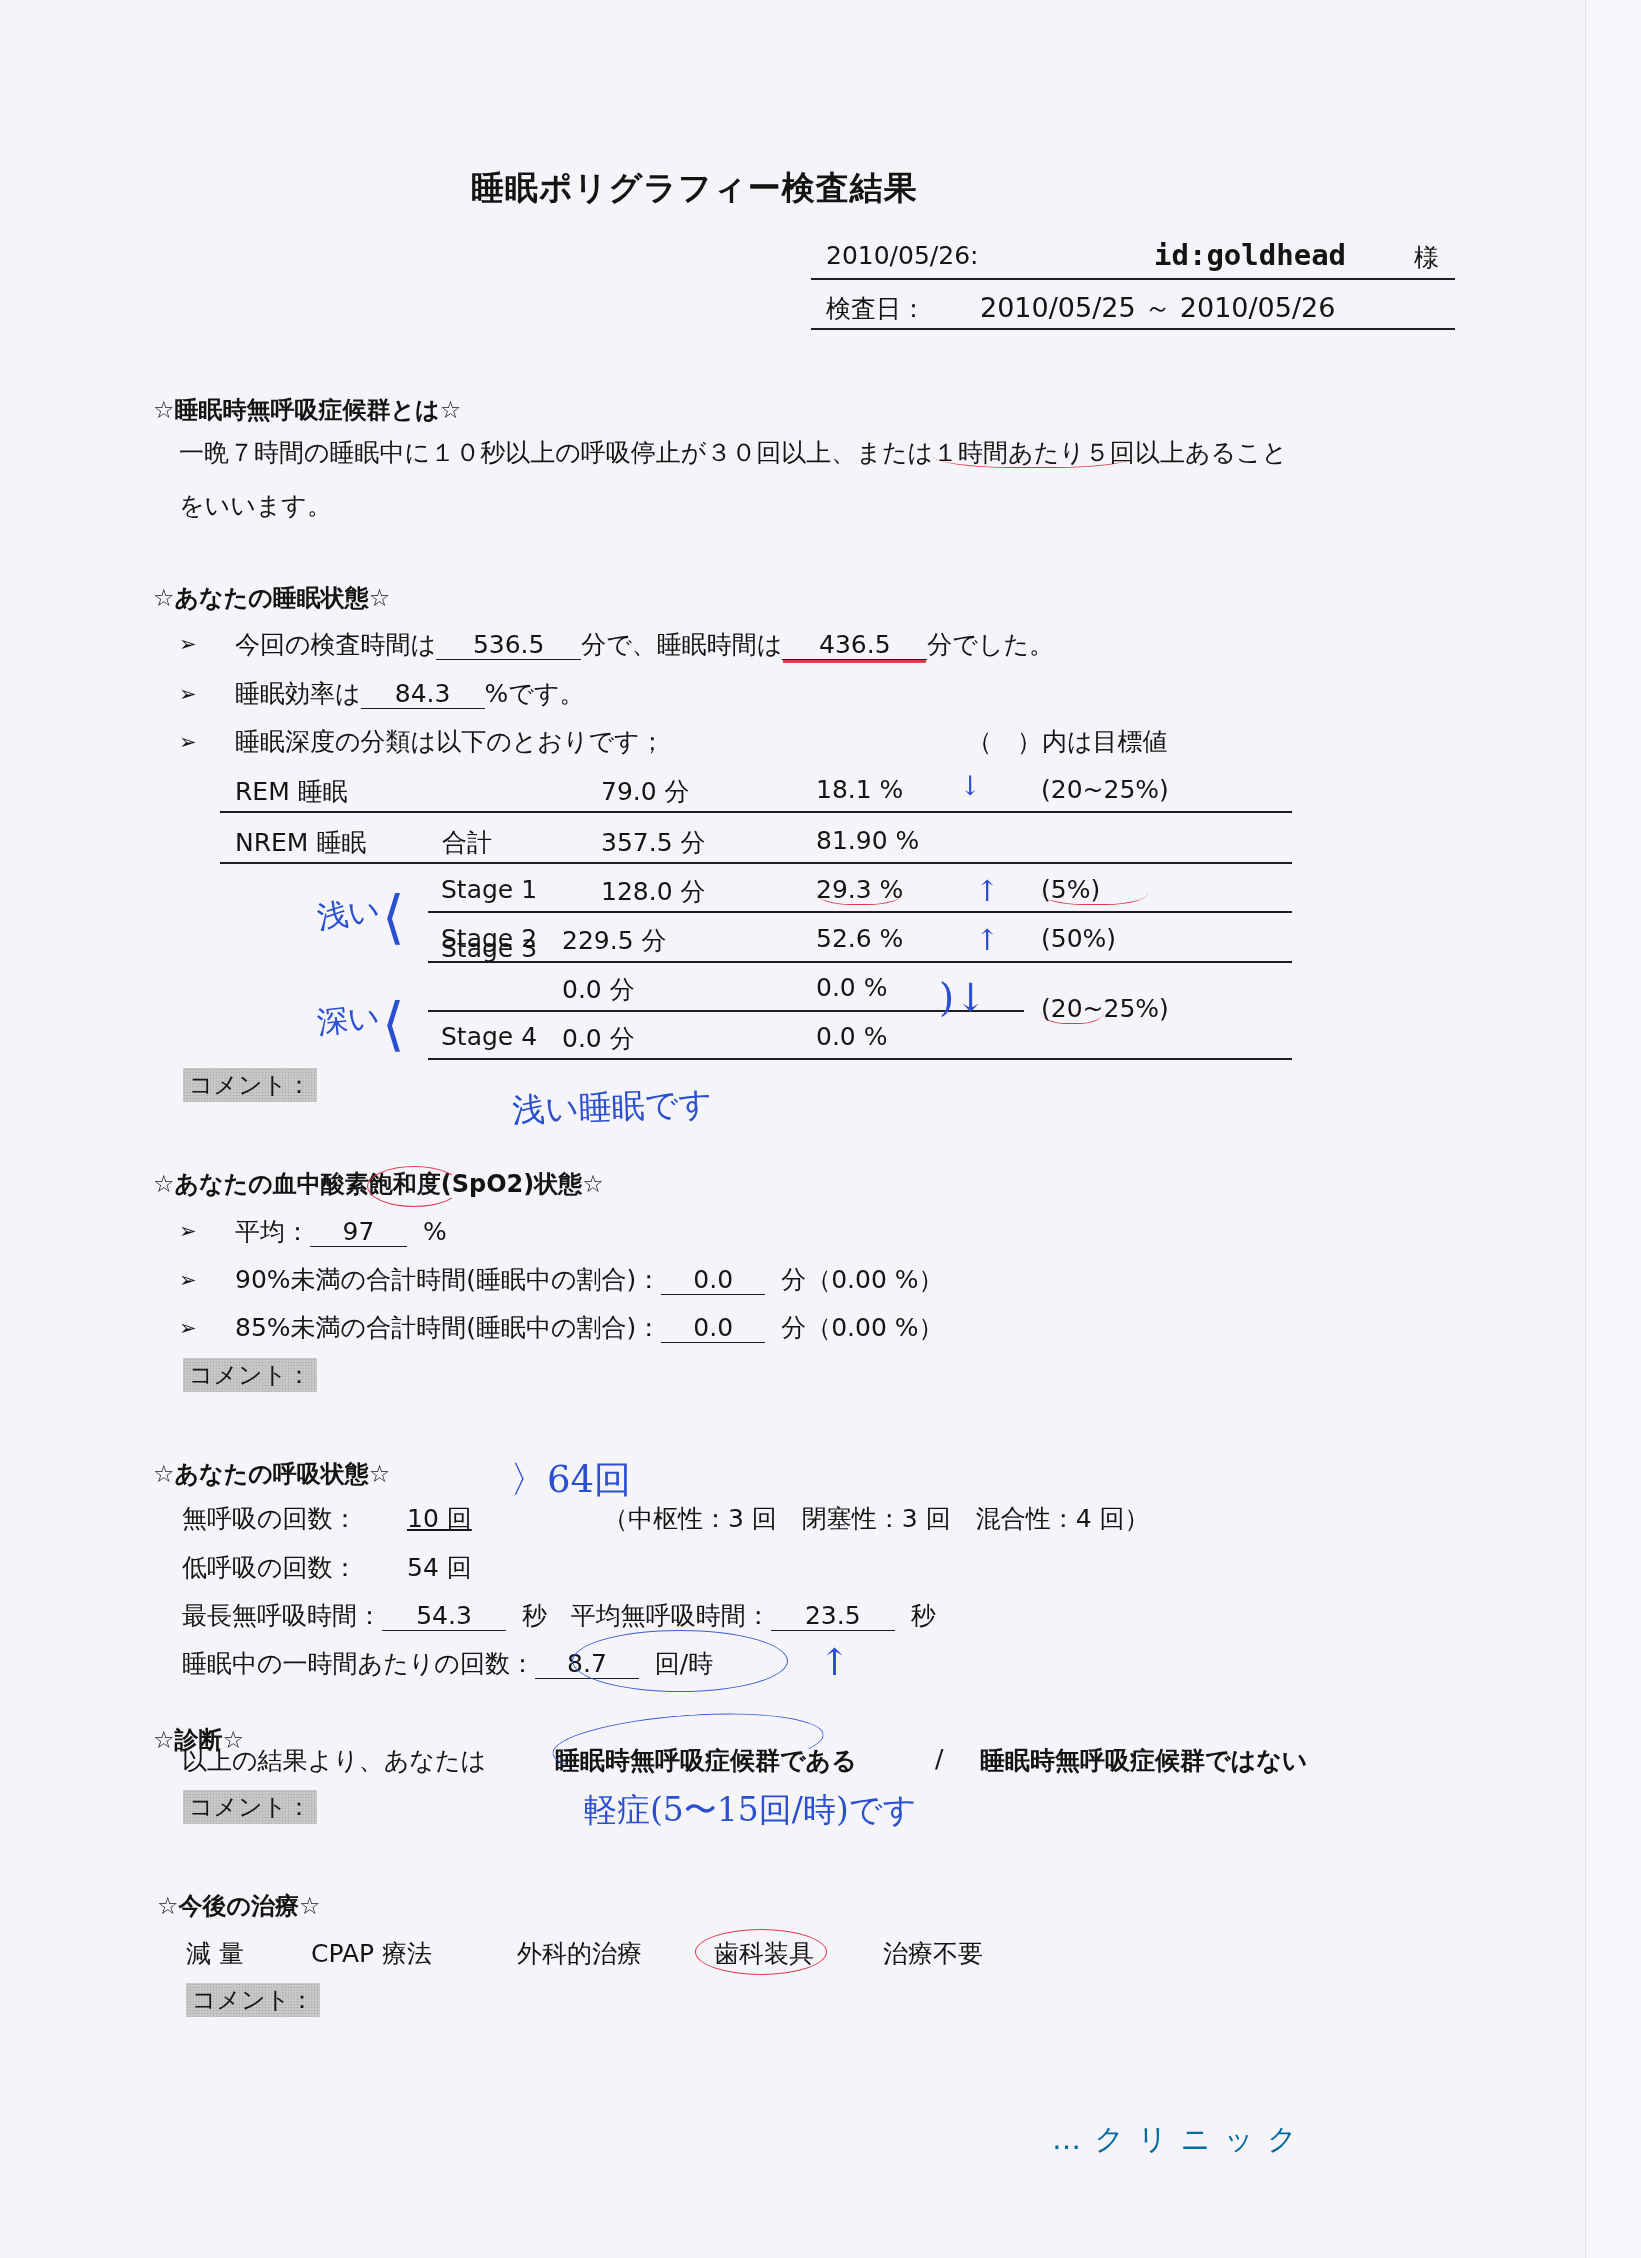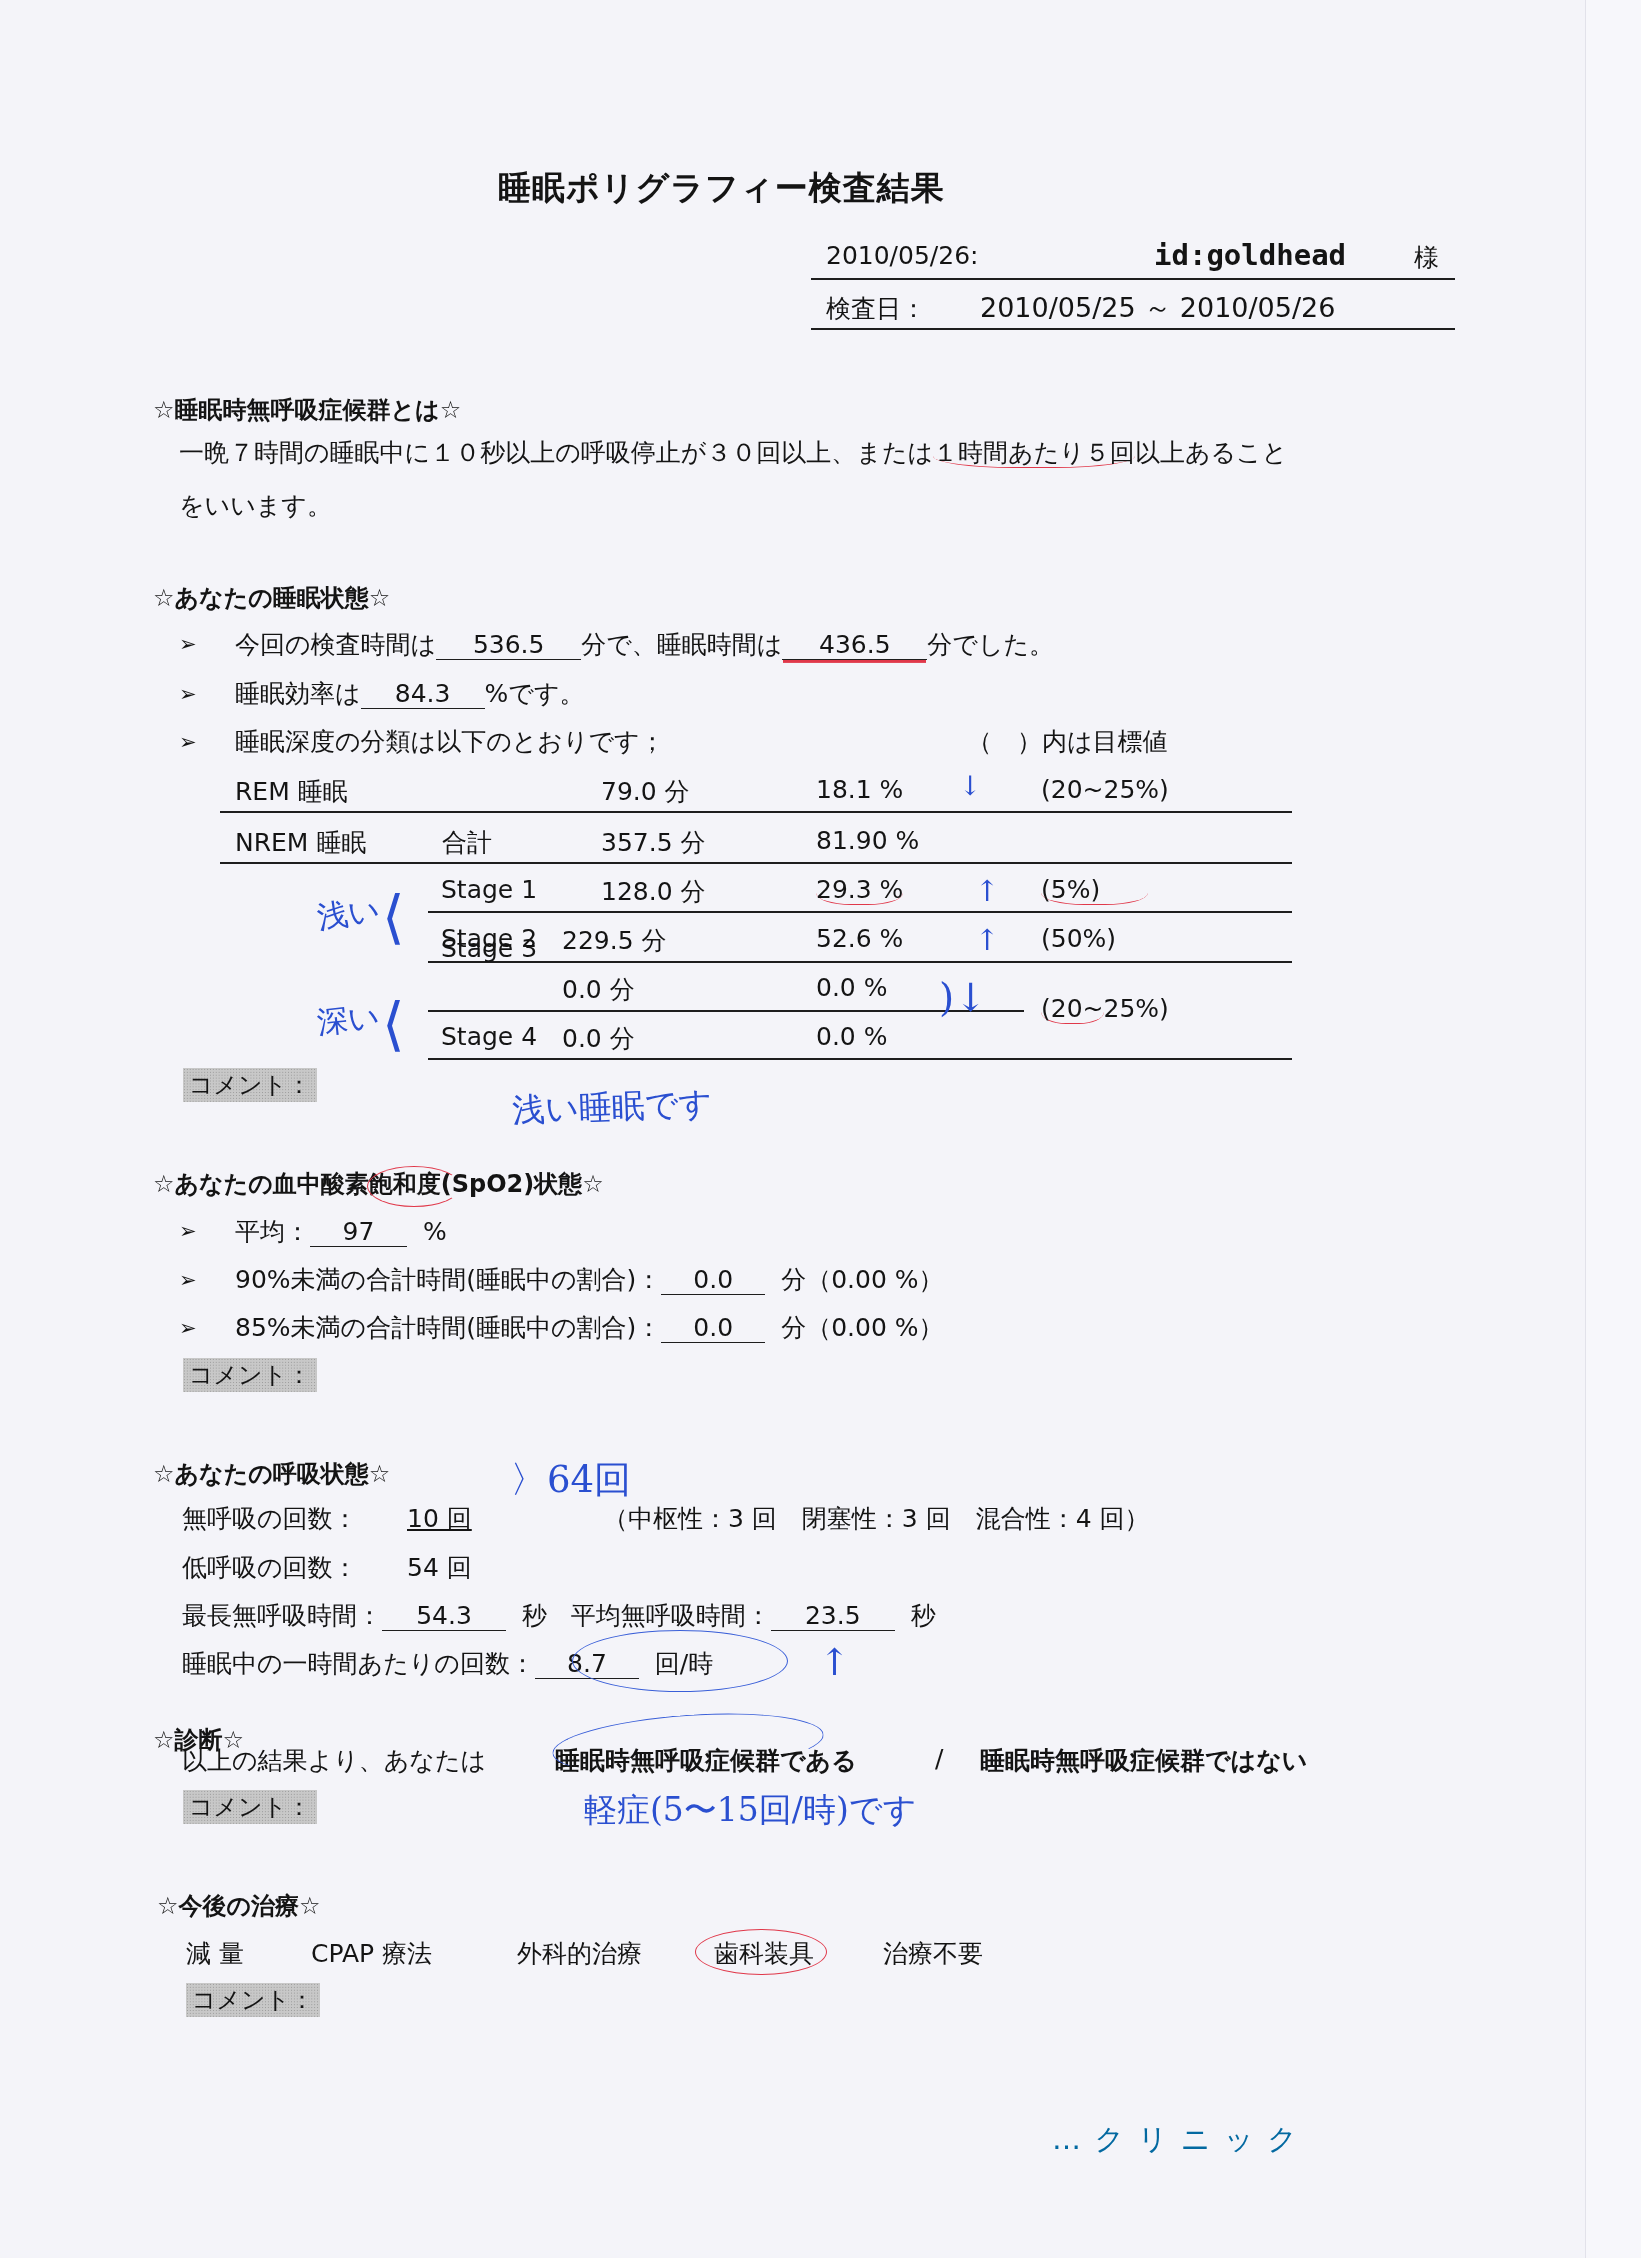--- a/index.html
+++ b/index.html
@@ -32,21 +32,21 @@
   .red-ul { border-bottom:1.9px solid #e0384a; border-radius:0 0 40% 40%; }
   .circle-red { position:absolute; border:1.9px solid #e0384a; border-radius:50%; }
   .circle-blue { position:absolute; border:1.9px solid #3a5fd8; border-radius:50%; }
   .faint { color:#0369a1; }
 </style>
 </head>
 <body>
 
 <div class="paper">
 
-  <div class="abs title" style="left:471px;top:166px;margin-left:27px;">睡眠ポリグラフィー検査結果</div>
+  <div class="abs title" style="left:471px;top:166px;">睡眠ポリグラフィー検査結果</div>
 
   <div class="abs t" style="left:826px;top:241px;">2010/05/26:</div>
   <div class="abs" style="left:1154px;top:238px;font-family:'DejaVu Sans Mono',monospace;font-size:29px;font-weight:bold;">id:goldhead</div>
   <div class="abs t" style="left:1414px;top:241px;">様</div>
   <div class="hr" style="left:811px;top:278px;width:644px;"></div>
   <div class="abs t" style="left:826px;top:292px;">検査日：</div>
   <div class="abs t28" style="left:980px;top:290px;">2010/05/25 ～ 2010/05/26</div>
   <div class="hr" style="left:811px;top:328px;width:644px;"></div>
 
   <div class="abs h" style="left:153px;top:394px;">☆睡眠時無呼吸症候群とは☆</div>

